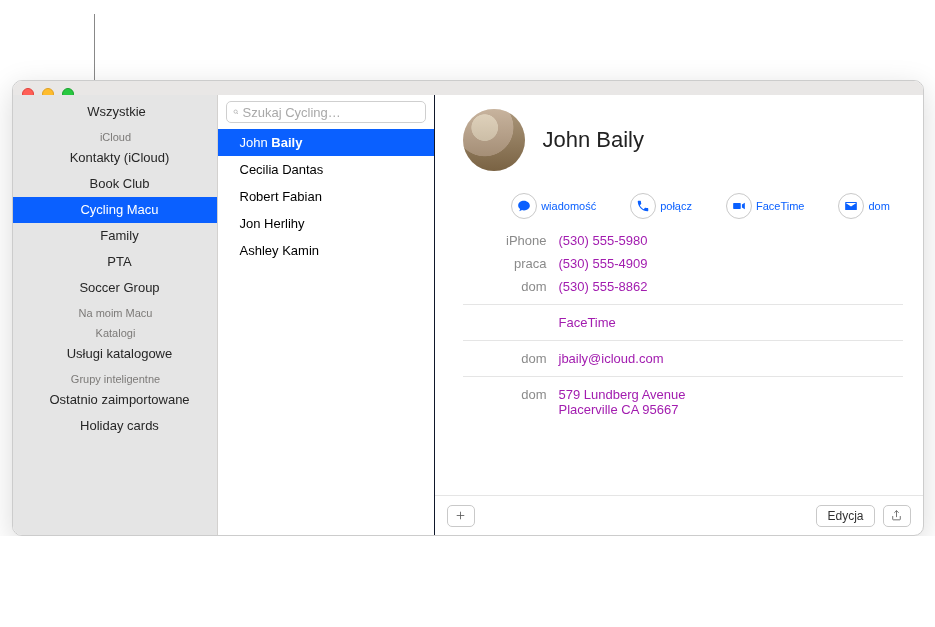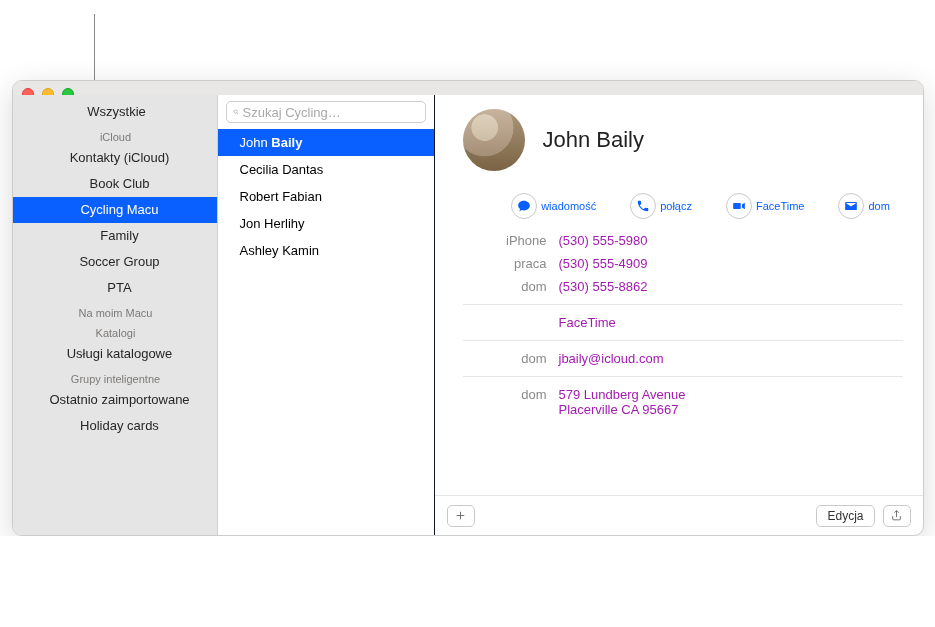--- a/index.html
+++ b/index.html
@@ -206,22 +206,22 @@
     <div class="columns">
 
       <div class="sidebar">
         <div class="side-item all">Wszystkie</div>
 
         <div class="side-header">iCloud</div>
         <div class="side-item">Kontakty (iCloud)</div>
         <div class="side-item">Book Club</div>
         <div class="side-item selected">Cycling Macu</div>
         <div class="side-item">Family</div>
+        <div class="side-item">PTA</div>
         <div class="side-item">Soccer Group</div>
-        <div class="side-item">PTA</div>
 
         <div class="side-header">Na moim Macu</div>
 
         <div class="side-header">Katalogi</div>
         <div class="side-item">Usługi katalogowe</div>
 
         <div class="side-header">Grupy inteligentne</div>
         <div class="side-item">Ostatnio zaimportowane</div>
         <div class="side-item">Holiday cards</div>
       </div>

